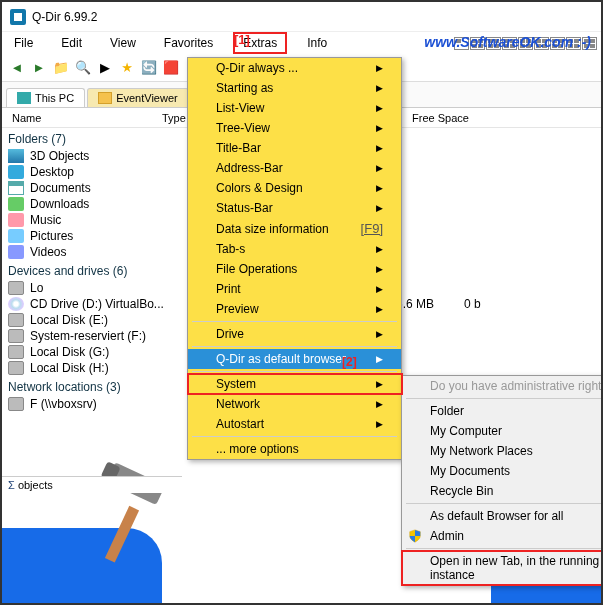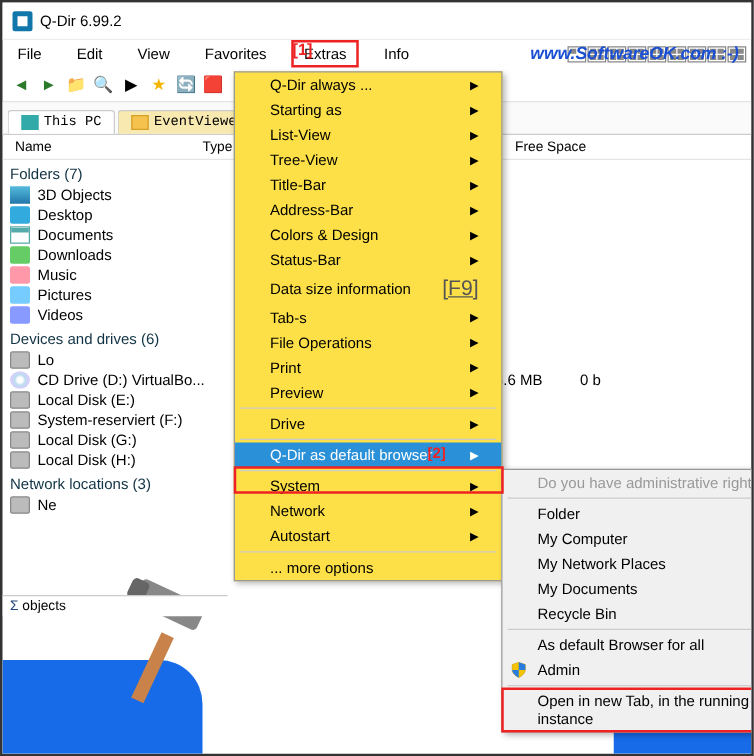--- a/index.html
+++ b/index.html
@@ -11,21 +11,21 @@
 .menubar .m { padding: 2px 8px; cursor: default; }
 .menubar .m.active { border: 2px solid #e22; background: #fff; }
 .watermark { position: absolute; right: 10px; top: 32px; color: #1a4fd4; font-size: 14px; font-weight: bold; font-style: italic; }
 .toolbar { height: 28px; display: flex; align-items: center; padding: 2px 6px; gap: 4px; border-bottom: 1px solid #ddd; }
 .tb-icon { width: 18px; height: 18px; display: inline-flex; align-items: center; justify-content: center; font-size: 13px; }
 .tb-group { display:flex; gap:1px; margin-left:auto; }
 .tb-grid { width:15px; height:13px; border:1px solid #888; display:grid; grid-template-columns:1fr 1fr; grid-template-rows:1fr 1fr; padding:1px; gap:1px; }
 .tb-grid span { background:#888; }
 .tb-grid.g1 span:nth-child(2),.tb-grid.g1 span:nth-child(3),.tb-grid.g1 span:nth-child(4){background:#fff;}
 .tabbar { height: 26px; display:flex; align-items:flex-end; padding: 0 4px; background:#fafafa; border-bottom: 1px solid #ccc; }
-.tab { display:flex; gap:4px; padding:3px 10px; border:1px solid #ccc; border-bottom:none; background:#fff; border-radius:3px 3px 0 0; margin-right:2px; font-size:11px;font-family:Liberation Mono, monospace; }
+.tab { display:flex; gap:4px; padding:3px 10px; border:1px solid #ccc; border-bottom:none; background:#fff; border-radius:3px 3px 0 0; margin-right:2px; font-size:11px; }
 .tab.inactive { background:#f7e9b0; }
 .tab .ticon { width:14px; height:12px; background:#3aa; }
 .tab .ticon.folder { background:#f5c24d; border:1px solid #d4a02a; }
 .cols { height:20px; display:flex; align-items:center; border-bottom: 1px solid #e5e5e5; padding: 0 6px; font-size:11px; }
 .cols .col { border-right:1px solid transparent; padding:2px 4px; }
 .c-name{width:150px;} .c-type{width:64px;} .c-total{width:186px;} .c-free{flex:1;}
 .list { overflow:auto; font-size:12px; }
 .group-hdr { color:#134; padding:4px 6px 2px; }
 .row { display:flex; align-items:center; padding: 1px 6px; gap:6px; }
 .row .ricon { width:16px; height:14px; display:inline-block; }
@@ -44,21 +44,21 @@
 .submenu .it.boxed { outline:2px solid #e22; outline-offset:-1px; }
 .submenu .sep { height:1px; background:#ccc; margin: 2px 4px; }
 .callout1 { position:absolute; top:30px; left:232px; color:#e22; font-weight:bold; font-size:13px; }
 .bottom-art { position:absolute; left:0; bottom:0; right:0; height:132px; z-index:1; pointer-events:none; }
 .bottom-art .blueL { position:absolute; left:0; bottom:0; width:160px; height:75px; background:#176be8; border-top-right-radius:35px; }
 .bottom-art .blueR { position:absolute; right:0; bottom:0; width:110px; height:100px; background:#176be8; border-top-left-radius:35px; }
 .bottom-art .hammer { position:absolute; left:60px; bottom:38px; width:120px; height:120px; }
 .bottom-art .figures { position:absolute; right:-8px; bottom:96px; width:130px; height:130px; }
 .shield { width:14px; height:14px; position:absolute; left:6px; }
 .dropdown-box { position:absolute; top:371px; left:185px; width:216px; height:22px; border:2px solid #e22; pointer-events:none; z-index:12; }
-.kbd { margin-left:auto; color:#555; font-size:17px;text-decoration:underline; }
+.kbd { margin-left:auto; color:#555; font-size:13px;text-decoration:underline; }
 .ricon.obj{background:linear-gradient(#5bd,#27a);}
 .ricon.doc{background:#fff;border:1px solid #5aa;box-shadow:inset 0 4px #5aa;}
 .ricon.dl{background:#6c6;border-radius:2px;}
 .ricon.mus{background:#f9a;border-radius:2px;}
 .ricon.pic{background:#7cf;border-radius:2px;}
 .ricon.vid{background:#89f;border-radius:2px;}
 .ricon.dsk{background:#3ad;border-radius:2px;}
 .ricon.drv{background:#bbb;border:1px solid #888;border-radius:2px;}
 .ricon.cd{background:radial-gradient(circle,#fff 20%,#bde 40%,#dcf 70%);border-radius:50%;}
 .statusline{position:absolute;left:0;bottom:110px;padding:2px 6px;border-top:1px solid #ccc;width:180px;background:#fff;z-index:3;font-size:11px;}
@@ -258,20 +258,21 @@
     <div class="row">
       <span class="ricon drv"></span>
       <span class="rname">Local Disk (H:)</span>
       <span class="rtype">Lo</span>
       <span class="rtotal"></span>
       <span class="rfree"></span>
     </div>
     <div class="group-hdr">Network locations (3)</div>
     <div class="row">
       <span class="ricon drv"></span>
+      <span class="rname">F (\\vboxsrv)</span>
       <span class="rtype">Ne</span>
       <span class="rtotal"></span>
       <span class="rfree"></span>
     </div>
   </div>
 
 <div class="statusline">
   <span class="sigma">Σ</span>
   <span>objects</span>
 </div>

